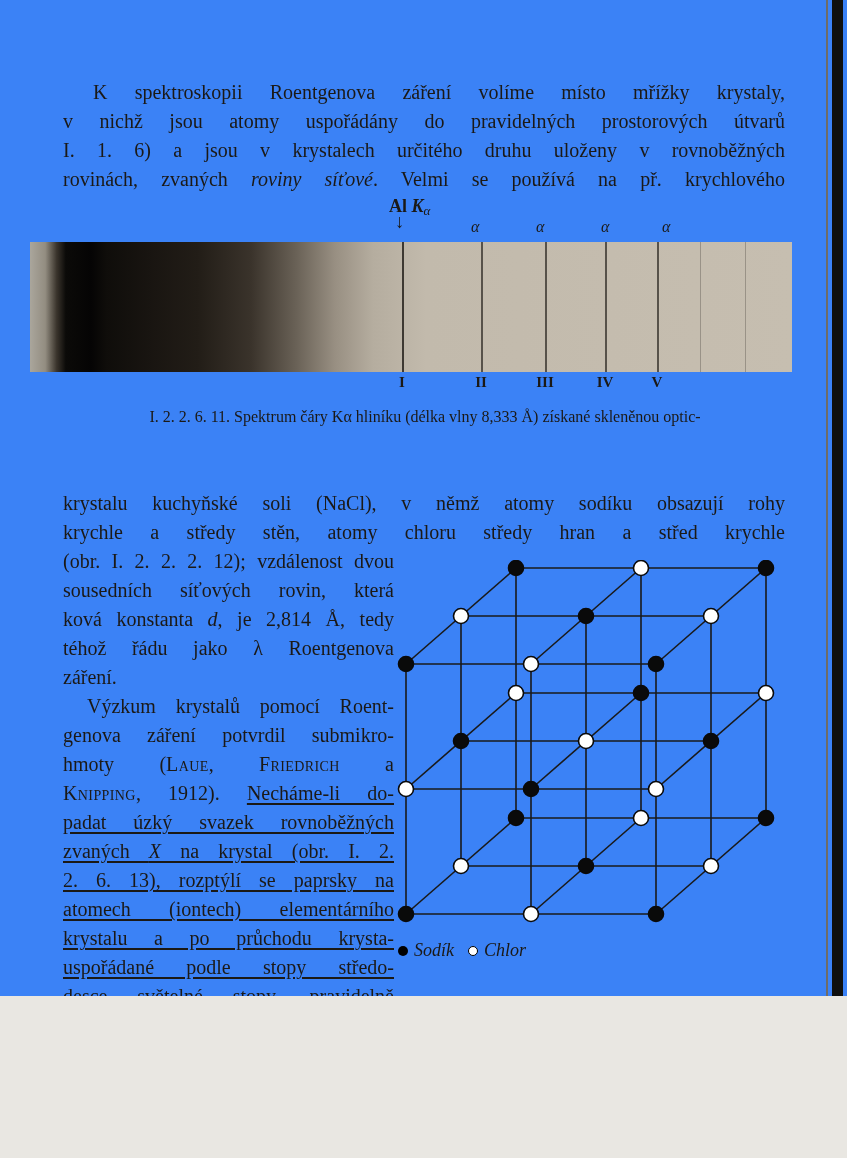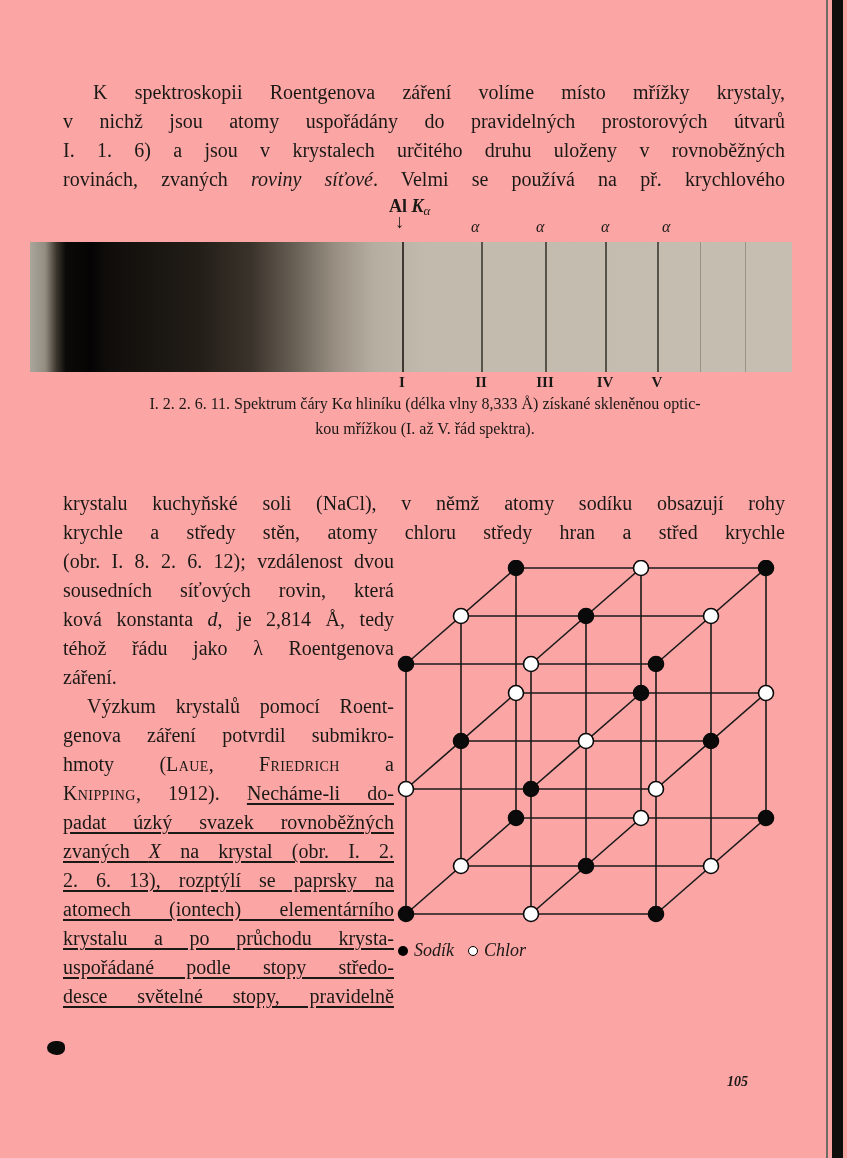--- a/index.html
+++ b/index.html
@@ -1,18 +1,18 @@
 <!DOCTYPE html>
 <html><head>
 <meta charset="utf-8">
 <style>
   * { margin:0; padding:0; box-sizing:border-box; }
   html,body { width:847px; height:1158px; }
   body { background:#e9e7e2; font-family:"Liberation Serif", serif; color:#1b1916; }
-  #page { position:relative; width:847px; height:1158px; background:#fca5a5; overflow:hidden; }
+  #page { position:relative; width:847px; height:996px; background:#3b82f6; overflow:hidden; }
 
   
   .textblock { position:absolute; }
   .line { height:29px; font-size:20px; line-height:29px; }
   .jl { text-align:justify; text-align-last:justify; }
   .indent { text-indent:30px; }
   .it { font-style:italic; }
   .sc { font-variant:small-caps; letter-spacing:.4px; }
   .ul { text-decoration:underline; text-decoration-thickness:1.6px; text-underline-offset:3px; }
 
@@ -30,21 +30,21 @@
 
   #al-label { position:absolute; left:389px; top:196px; font-size:18px; white-space:nowrap; }
   #al-label .al { font-weight:bold; }
   #al-label .k { font-style:italic; font-weight:bold; }
   #al-label .sub { font-style:italic; font-size:13px; position:relative; top:3px; }
   #down-arrow { position:absolute; left:395px; top:211px; font-size:19px; font-weight:bold; }
   .alpha-mark { position:absolute; top:218px; font-size:16px; font-style:italic; }
   .order-num { position:absolute; top:374px; width:26px; text-align:center; font-size:15px; font-weight:bold; }
 
   .caption { position:absolute; font-size:16px; line-height:25px; text-align:center; }
-  #caption1 { left:80px; top:391px; width:690px; }
+  #caption1 { left:80px; top:404px; width:690px; }
   #caption2 { left:396px; top:980px; width:396px; line-height:24px; }
   .capnum { font-weight:bold; }
 
   
   #crystal-figure { position:absolute; left:388px; top:560px; width:404px; height:378px; }
   #crystal-legend { position:absolute; left:398px; top:940px; font-size:18px; font-style:italic; white-space:nowrap; }
   .dot-filled { display:inline-block; width:10px; height:10px; background:#000; border-radius:50%; margin-right:6px; }
   .dot-open { display:inline-block; width:10px; height:10px; background:#fff; border:1.7px solid #000; border-radius:50%; margin:0 6px 0 14px; }
 
   
@@ -86,30 +86,29 @@
     </div>
 
   <span class="order-num" style="left:389px;">I</span>
   <span class="order-num" style="left:468px;">II</span>
   <span class="order-num" style="left:532px;">III</span>
   <span class="order-num" style="left:592px;">IV</span>
   <span class="order-num" style="left:644px;">V</span>
 
   <div id="caption1" class="caption">
     <div>I. 2. 2. 6. 11. Spektrum čáry Kα hliníku (délka vlny 8,333 Å) získané skleněnou optic-</div>
-    <div>kou mřížkou (I. až V. řád spektra).</div>
   </div>
 
   <div class="textblock" style="left:63px; top:489px; width:722px;">
     <div class="line jl"><span>krystalu kuchyňské soli (NaCl), v němž atomy sodíku obsazují rohy</span></div>
     <div class="line jl"><span>krychle a středy stěn, atomy chloru středy hran a střed krychle</span></div>
   </div>
 
   <div class="textblock" style="left:63px; top:547px; width:331px;">
-    <div class="line jl"><span>(obr. I. 8. 2. 6. 12); vzdálenost dvou</span></div>
+    <div class="line jl"><span>(obr. I. 2. 2. 2. 12); vzdálenost dvou</span></div>
     <div class="line jl"><span>sousedních síťových rovin, která</span></div>
     <div class="line jl"><span>ková konstanta </span><span class="it">d</span><span>, je 2,814 Å, tedy</span></div>
     <div class="line jl"><span>téhož řádu jako λ Roentgenova</span></div>
     <div class="line"><span>záření.</span></div>
 
     <div class="line jl" style="text-indent:24px;"><span>Výzkum krystalů pomocí Roent-</span></div>
     <div class="line jl"><span>genova záření potvrdil submikro-</span></div>
     <div class="line jl"><span>hmoty (</span><span class="sc">Laue</span><span>, </span><span class="sc">Friedrich</span><span> a</span></div>
     <div class="line jl"><span class="sc">Knipping</span><span>, 1912). </span><span class="ul">Necháme-li do-</span></div>
     <div class="line jl ul"><span>padat úzký svazek rovnoběžných</span></div>

